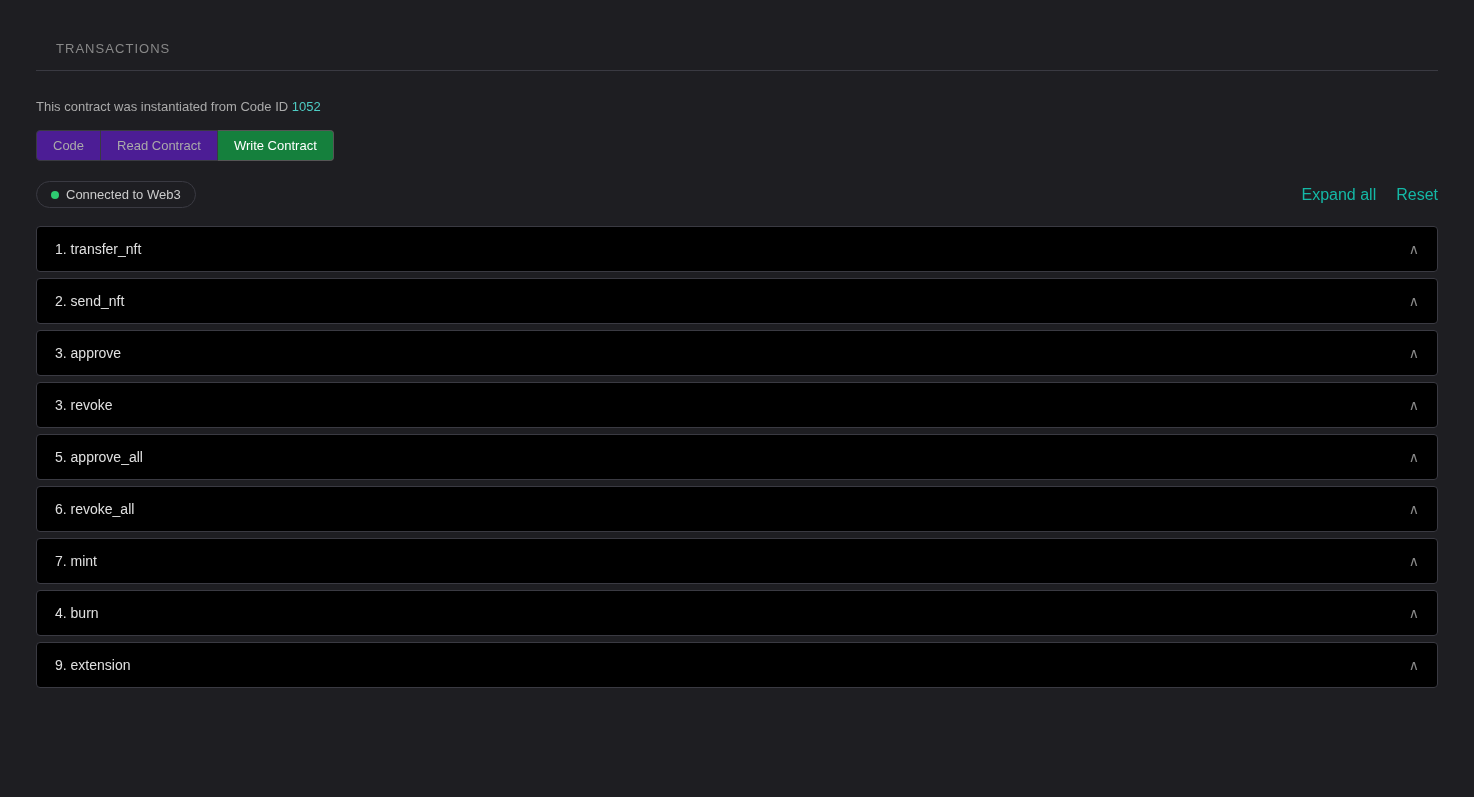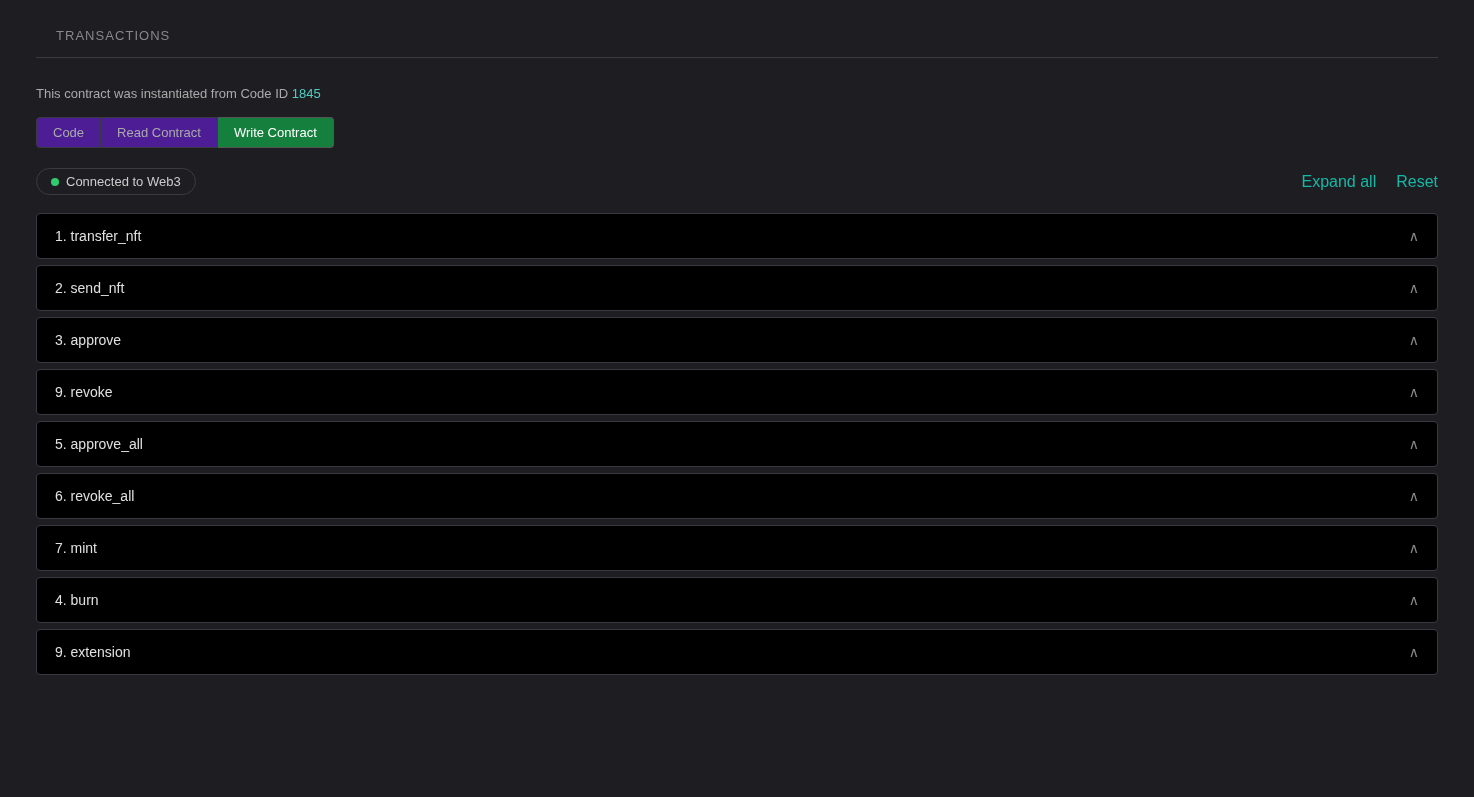--- a/index.html
+++ b/index.html
@@ -7,21 +7,21 @@
     body {
       background-color: #1e1e22;
       color: #e0e0e0;
       font-family: -apple-system, BlinkMacSystemFont, 'Segoe UI', sans-serif;
       font-size: 14px;
       min-height: 797px;
       min-width: 1474px;
     }
 
     .page-container {
-      padding: 0 36px 36px 36px;
+      padding: 13px 36px 36px 36px;
       max-width: 1474px;
     }
 
     
     .tabs-bar {
       display: flex;
       align-items: flex-end;
       border-bottom: 1px solid #3a3a42;
       margin-bottom: 20px;
       padding-top: 18px;
@@ -198,21 +198,21 @@
 <body>
 
 <div class="page-container">
 
   <div class="tabs-bar">
     <div class="tab">TRANSACTIONS</div>
   </div>
 
   <div class="info-bar">
     <span>This contract was instantiated from Code ID </span>
-    <span class="link">1845</span>
+    <span class="link">1052</span>
   </div>
 
   <div class="sub-tabs">
     <div class="sub-tab">Code</div>
     <div class="sub-tab">Read Contract</div>
     <div class="sub-tab active">Write Contract</div>
   </div>
 
   <div class="toolbar">
     <div class="connected-badge">
@@ -232,21 +232,21 @@
       </div>
       <div class="contract-item">
         <span class="contract-item-label">2. send_nft</span>
         <span class="chevron-icon">∧</span>
       </div>
       <div class="contract-item">
         <span class="contract-item-label">3. approve</span>
         <span class="chevron-icon">∧</span>
       </div>
       <div class="contract-item">
-        <span class="contract-item-label">9. revoke</span>
+        <span class="contract-item-label">3. revoke</span>
         <span class="chevron-icon">∧</span>
       </div>
       <div class="contract-item">
         <span class="contract-item-label">5. approve_all</span>
         <span class="chevron-icon">∧</span>
       </div>
       <div class="contract-item">
         <span class="contract-item-label">6. revoke_all</span>
         <span class="chevron-icon">∧</span>
       </div>

